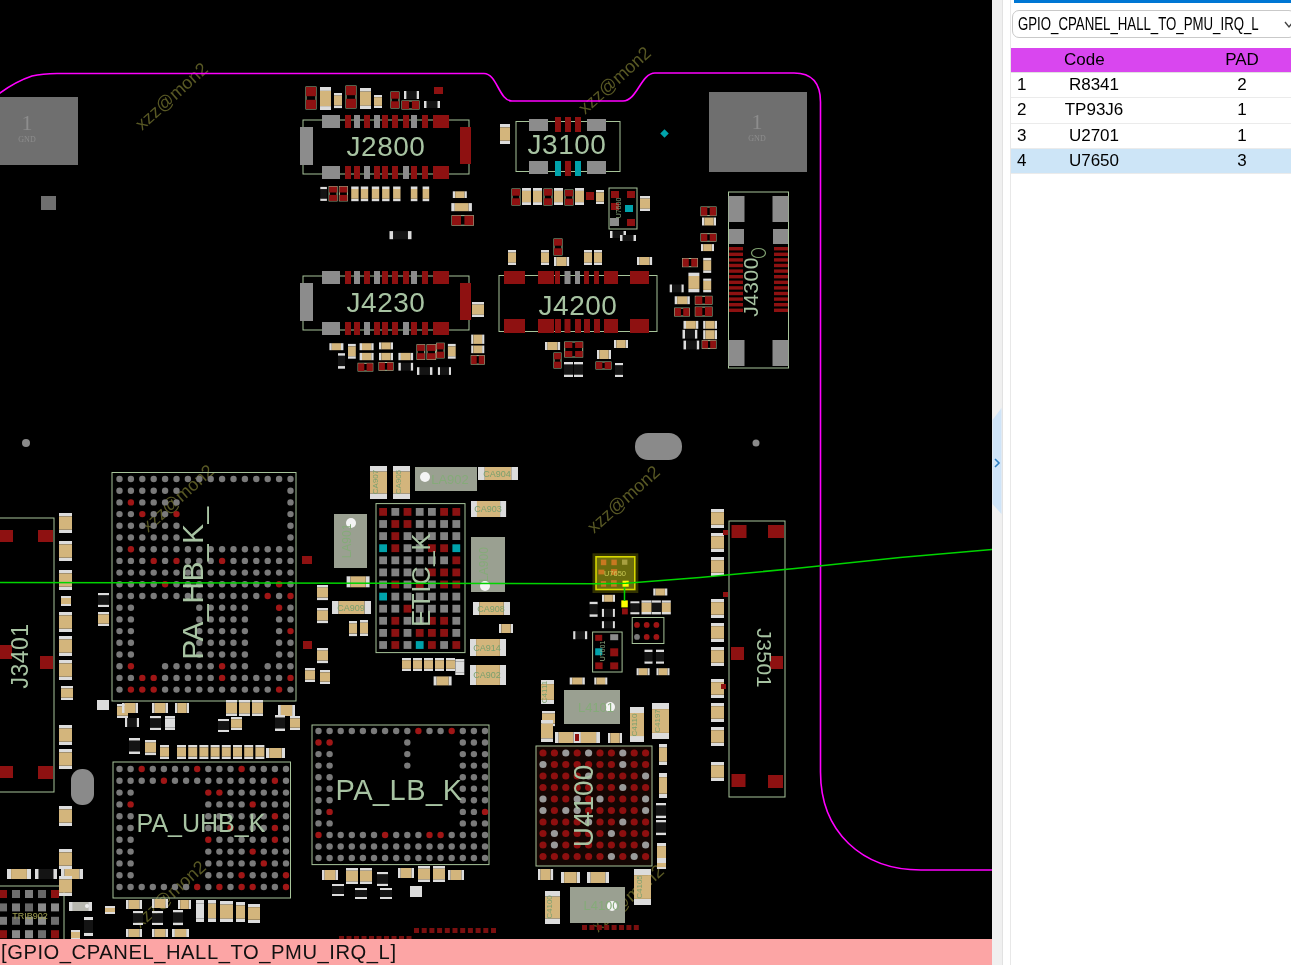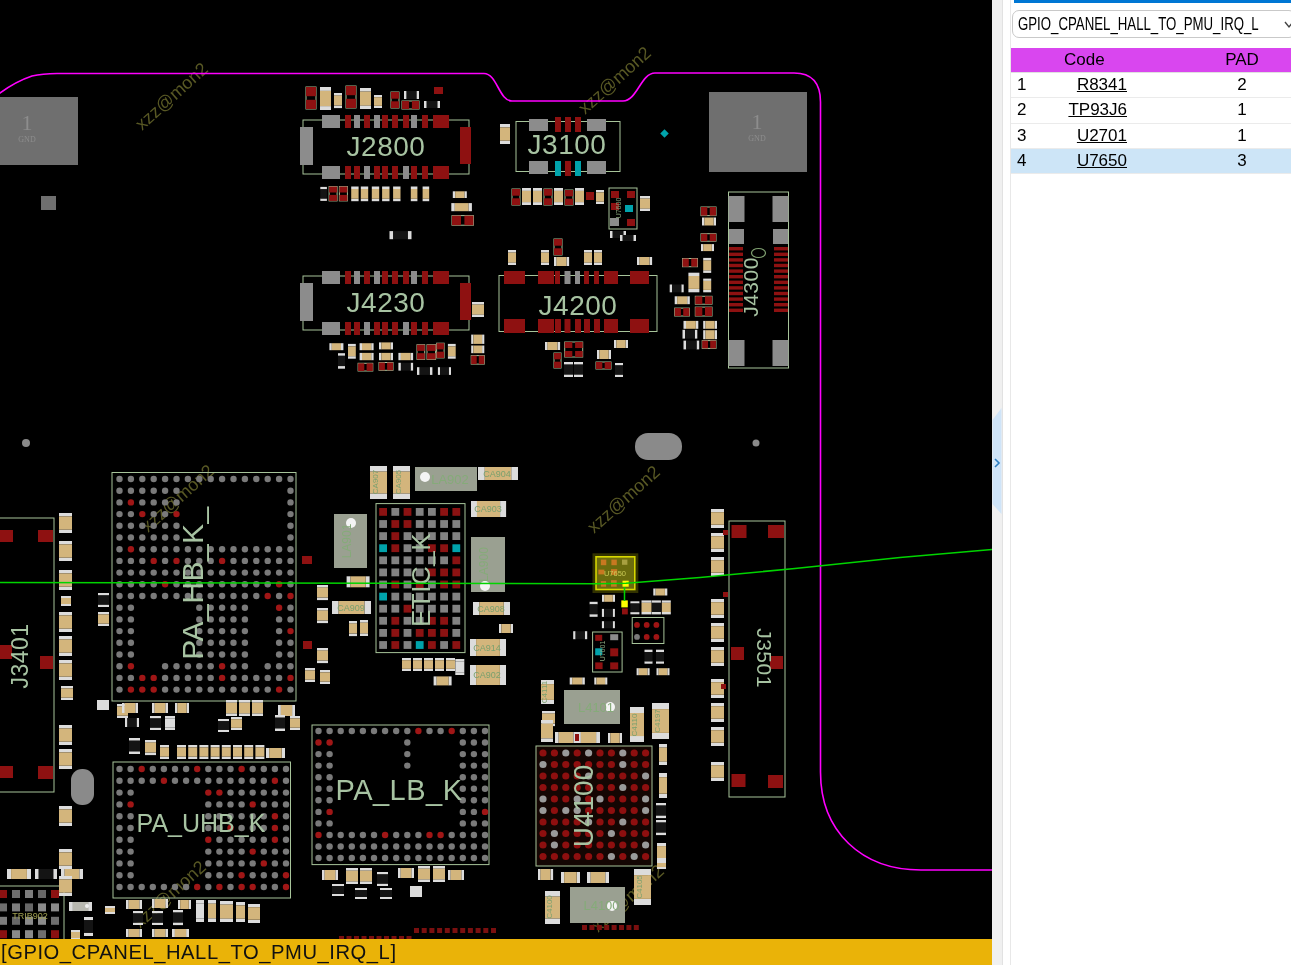--- a/index.html
+++ b/index.html
@@ -1,28 +1,28 @@
 <!DOCTYPE html>
 <html><head><meta charset="utf-8"><style>
 html,body{margin:0;padding:0;width:1291px;height:965px;background:#ffffff;overflow:hidden;
 font-family:"Liberation Sans", sans-serif;}
 #pcb{position:absolute;left:0;top:0;}
-#bar{position:absolute;left:0;top:939px;width:992px;height:26px;background:#eab308;
+#bar{position:absolute;left:0;top:939px;width:992px;height:26px;background:#fca5a5;
 font-size:20.2px;color:#111;}
 #bar span{position:absolute;left:1px;top:2px;letter-spacing:0.55px;}
 #gutter{position:absolute;left:992px;top:0;width:10px;height:965px;background:#f0f0f0;border-right:1px solid #e2e2e2;}
 #vline{position:absolute;left:1010px;top:0;width:1px;height:965px;background:#e8e8e8;}
 #blueline{position:absolute;left:1014px;top:0;width:277px;height:2.5px;background:#0077d4;}
 #combo{position:absolute;left:1012px;top:10px;width:282px;height:26px;border:1px solid #c9c9c9;border-radius:7px;background:#fff;}
 #combo span{position:absolute;left:5px;top:3px;font-size:18px;color:#000;transform:scaleX(0.735);transform-origin:0 0;white-space:pre;}
 table{position:absolute;left:1011px;top:48px;border-collapse:collapse;font-size:17px;color:#000;table-layout:fixed;width:346px;}
 td,th{padding:0;height:24.2px;font-weight:normal;overflow:hidden;}
 th{background:#d946ef;}
 .c1{text-align:left;padding-left:6px;}
-.c2{text-align:right;padding-left:18px;text-decoration:underline;}
+.c2{text-align:center;padding-left:18px;}
 .c3{text-align:center;}
 tr{border-bottom:1px solid #ebebeb;}
 tr.hl{background:#cde5f7;}
 thead tr{border-bottom:1px solid #e0e0e0;}
 </style></head>
 <body>
 <svg id="pcb" width="992" height="965" viewBox="0 0 992 965">
 <rect x="0" y="0" width="992" height="940" fill="#000000"></rect>
 <text x="142.0" y="131.0" font-family="&quot;Liberation Sans&quot;, sans-serif" font-size="18" fill="#585824" text-anchor="start" transform="rotate(-42 142.0 131.0)" font-weight="normal">xzz@mon2</text>
 <text x="585.0" y="115.0" font-family="&quot;Liberation Sans&quot;, sans-serif" font-size="18" fill="#585824" text-anchor="start" transform="rotate(-42 585.0 115.0)" font-weight="normal">xzz@mon2</text>

